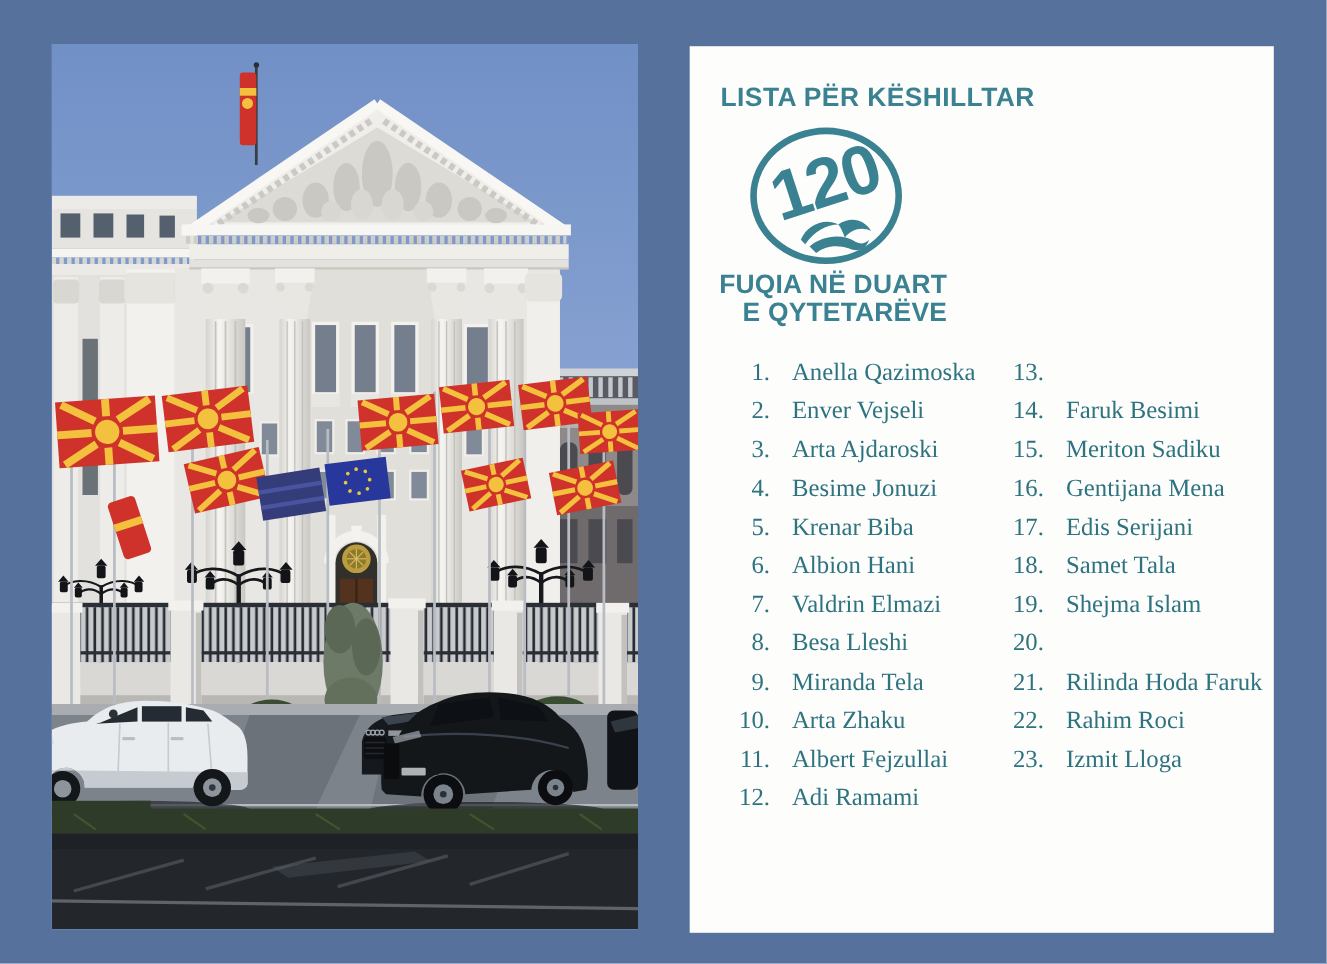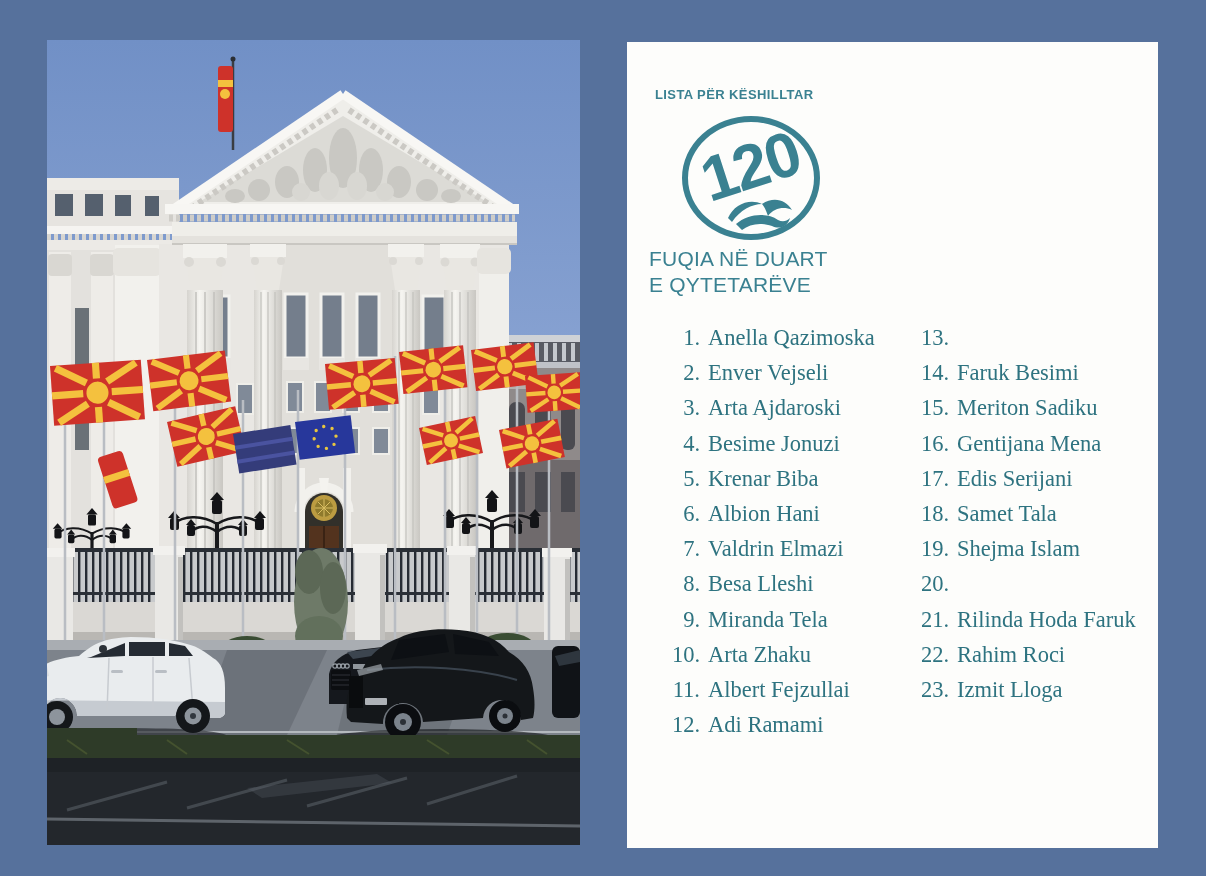--- a/index.html
+++ b/index.html
@@ -5,33 +5,33 @@
   :root{
     --page-bg:#56719C; --card-bg:#FDFDFB; --accent:#3A8191; --list-color:#2E7380;
     --flag-red:#CE322A; --flag-yellow:#F4C13E;
   }
   *{margin:0;padding:0;box-sizing:border-box}
   body{width:1206px;height:876px;overflow:hidden;font-family:"Liberation Sans",sans-serif}
   .stage{position:relative;width:1206px;height:876px;background:var(--page-bg)}
   .photo{position:absolute;left:47px;top:40px;width:533px;height:805px;overflow:hidden;background:#7C99CC}
   .photo svg{display:block}
   .card{position:absolute;left:627px;top:42px;width:531px;height:806px;background:var(--card-bg);overflow:hidden}
-  .card-title{position:absolute;left:28px;top:45px;font-size:13px;font-weight:bold;letter-spacing:.4px;color:var(--accent)}
+  .card-title{position:absolute;left:28px;top:33px;font-size:24px;font-weight:bold;letter-spacing:.4px;color:var(--accent)}
   .logo{position:absolute;left:55px;top:74px;width:150px;height:134px}
   .logo-circle{position:absolute;left:0;top:0;width:138px;height:124px;border:6px solid var(--accent);border-radius:50%}
   .logo-number{position:absolute;left:10px;top:14px;width:116px;text-align:center;font-size:63px;font-weight:bold;letter-spacing:-2px;color:var(--accent);transform:rotate(-18deg)}
   .logo-bird{position:absolute;left:40px;top:76px}
-  .slogan{position:absolute;left:22px;top:204px;width:212px;text-align:left;font-size:21px;line-height:26px;font-weight:normal;letter-spacing:.2px;color:var(--accent)}
+  .slogan{position:absolute;left:22px;top:204px;width:212px;text-align:right;font-size:24px;line-height:26px;font-weight:bold;letter-spacing:.2px;color:var(--accent)}
   .list-col{position:absolute;top:278px;list-style:none}
   .col1{left:16px}
   .col2{left:272px}
   .row{display:flex;line-height:35.2px;white-space:nowrap;font-family:"Liberation Serif",serif;font-size:22.5px;color:var(--list-color)}
   .row .num{flex:0 0 auto;width:57px;text-align:right}
   .col2 .row .num{width:50px}
-  .row .nm{margin-left:8px}
+  .row .nm{margin-left:20px}
 </style>
 </head>
 <body>
 
 <div class="stage">
 
   <figure class="photo" aria-label="Government building of North Macedonia with a pediment and columns, Macedonian and EU flags on poles, ornate street lamps, iron fence, parked cars and a road">
     <svg width="533" height="805" viewBox="0 0 533 805" xmlns="http://www.w3.org/2000/svg">
       <defs>
         <linearGradient id="skyg" x1="0" y1="0" x2="0" y2="1">

